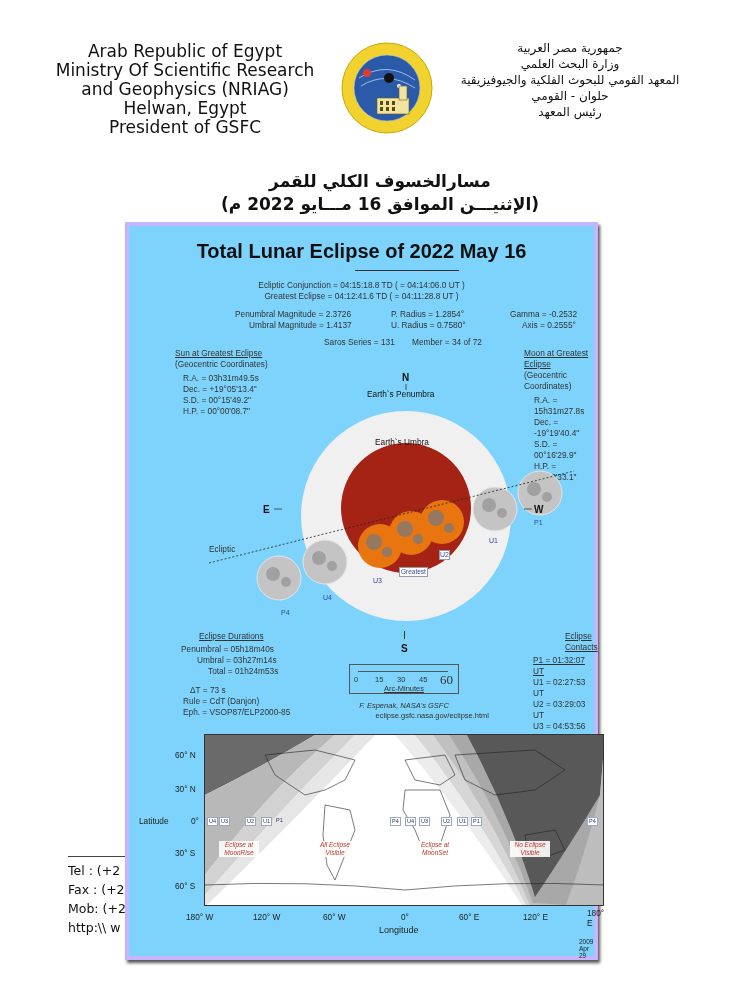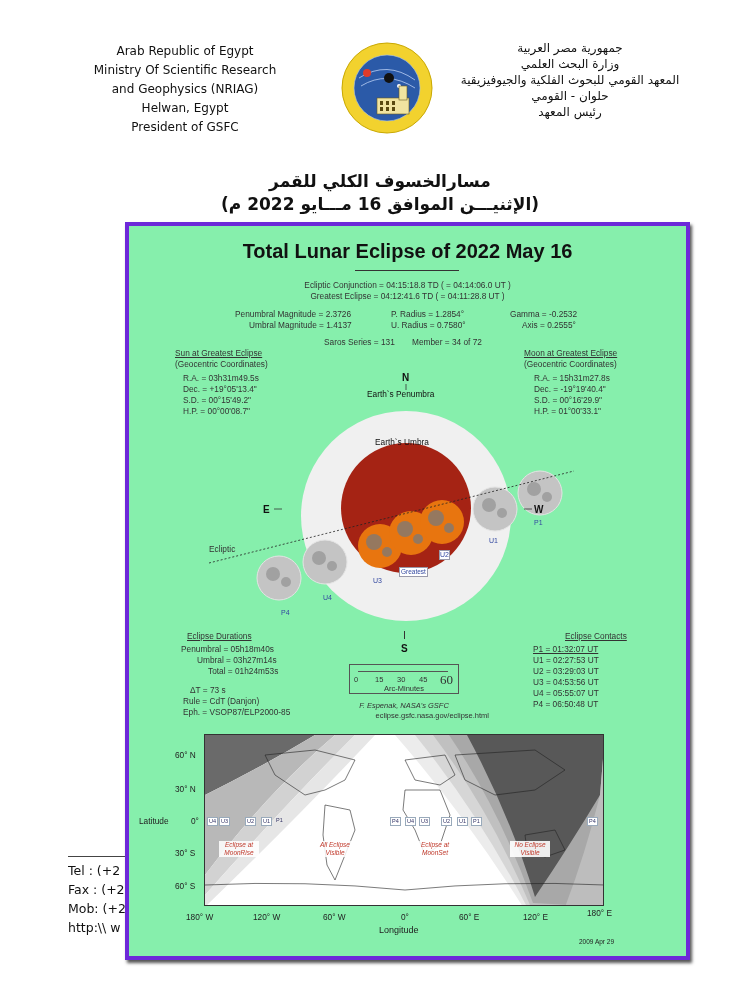--- a/index.html
+++ b/index.html
@@ -1,22 +1,22 @@
 <!DOCTYPE html>
 <html><head>
 <meta charset="utf-8">
 <style>
   * { box-sizing: border-box; margin: 0; padding: 0; }
   body { width: 744px; height: 1000px; background: #ffffff; position: relative; overflow: hidden; font-family: "Liberation Sans", sans-serif; color: #111; }
-  .letterhead-en { position: absolute; left: 40px; top: 42px; width: 290px; text-align: center; font-family: "DejaVu Sans", sans-serif; font-size: 12px; line-height: 19px; color: #111; }
+  .letterhead-en { position: absolute; left: 40px; top: 42px; width: 290px; text-align: center; font-family: "DejaVu Sans", sans-serif; font-size: 17px; line-height: 19px; color: #111; }
   .letterhead-ar { position: absolute; left: 440px; top: 40px; width: 260px; text-align: center; direction: rtl; font-family: "DejaVu Sans", sans-serif; font-size: 12px; line-height: 16px; color: #111; }
   .logo { position: absolute; left: 337px; top: 40px; width: 100px; height: 100px; }
   .title-ar { position: absolute; left: 200px; top: 170px; width: 360px; text-align: center; direction: rtl; font-family: "DejaVu Sans", sans-serif; font-weight: bold; font-size: 17px; line-height: 23px; color: #111; }
   .contact { position: absolute; left: 68px; top: 856px; width: 120px; border-top: 1px solid #444; padding-top: 4px; font-family: "DejaVu Sans", sans-serif; font-size: 12.5px; line-height: 19px; color: #111; overflow: hidden; white-space: nowrap; }
-  .frame { position: absolute; left: 125px; top: 222px; width: 565px; height: 738px; border: 4px solid #6d28d9; background: #86efac; box-shadow: 2px 3px 3px #555; }
+  .frame { position: absolute; left: 125px; top: 222px; width: 473px; height: 738px; border: 4px solid #c4b5fd; background: #7dd3fc; box-shadow: 2px 3px 3px #555; }
   .eclipse-title { position: absolute; left: 0; top: 14px; width: 100%; text-align: center; font-weight: bold; font-size: 20px; color: #111; }
   .title-rule { position: absolute; left: 226px; top: 44px; width: 104px; border-top: 1px solid #333; }
   .small { font-size: 8.3px; color: #333; line-height: 11px; }
   .abs { position: absolute; }
   .u { text-decoration: underline; }
   .bold-dir { font-weight: bold; font-size: 10px; color: #111; }
   .scale-box { position: absolute; left: 220px; top: 438px; width: 110px; height: 30px; border: 1px solid #555; }
   .map { position: absolute; left: 75px; top: 508px; width: 400px; height: 172px; border: 1px solid #333; overflow: hidden; }
   .maplabel { font-size: 8.3px; color: #222; }
   .tag { position: absolute; background: #fff; border: 1px solid #9ab; color: #336; font-size: 5.5px; padding: 0 1px; line-height: 7px; }
@@ -166,37 +166,37 @@
   <div class="abs small" style="left:360px;top:309px;color:#3348a0;font-size:7px;">U1</div>
   <div class="abs small" style="left:310px;top:324px;color:#3348a0;font-size:7px;border:1px solid #99a;background:#fff;line-height:8px;">U2</div>
   <div class="abs small" style="left:244px;top:349px;color:#3348a0;font-size:7px;">U3</div>
   <div class="abs small" style="left:194px;top:366px;color:#3348a0;font-size:7px;">U4</div>
   <div class="abs small" style="left:152px;top:381px;color:#3348a0;font-size:7px;">P4</div>
 
   <div class="abs" style="left:275px;top:405px;width:1px;height:8px;background:#333;"></div>
   <div class="abs bold-dir" style="left:272px;top:417px;">S</div>
 
   <div class="abs small" style="left:52px;top:405px;">
-    <div class="u" style="margin-left:6px;">Eclipse Durations</div>
+    <div class="u" style="margin-left:18px;">Eclipse Durations</div>
     <div style="margin-top:2px;">Penumbral = 05h18m40s</div>
     <div style="margin-left:16px;">Umbral = 03h27m14s</div>
     <div style="margin-left:27px;">Total = 01h24m53s</div>
     <div style="margin-left:9px;margin-top:8px;">ΔT =       73 s</div>
     <div style="margin-left:2px;">Rule = CdT (Danjon)</div>
     <div style="margin-left:2px;">Eph. = VSOP87/ELP2000-85</div>
   </div>
 
   <div class="scale-box">
     <div class="abs" style="left:8px;top:6px;width:90px;border-top:1px solid #555;"></div>
     <div class="abs small" style="left:4px;top:9px;font-size:7.5px;">0</div>
     <div class="abs small" style="left:25px;top:9px;font-size:7.5px;">15</div>
     <div class="abs small" style="left:47px;top:9px;font-size:7.5px;">30</div>
     <div class="abs small" style="left:69px;top:9px;font-size:7.5px;">45</div>
     <div class="abs small" style="left:90px;top:9px;font-size:13px;font-family:Liberation Serif, serif;">60</div>
-    <div class="abs small" style="left:0;top:18px;width:100%;text-align:center;font-size:7.5px;">Arc-Minutes</div>
+    <div class="abs small" style="left:0;top:18px;width:100%;text-align:center;font-size:7.5px;text-decoration:underline;">Arc-Minutes</div>
   </div>
   <div class="abs small" style="left:200px;top:474px;width:150px;text-align:center;font-style:italic;font-size:7.5px;">F. Espenak, NASA's GSFC</div>
   <div class="abs small" style="left:190px;top:484px;width:170px;text-align:right;font-size:7.5px;">eclipse.gsfc.nasa.gov/eclipse.html</div>
 
   <div class="abs small" style="left:404px;top:405px;">
     <div class="u" style="margin-left:8px;padding-left:24px;">Eclipse Contacts</div>
     <div style="margin-top:2px;text-decoration:underline;">P1 = 01:32:07 UT</div>
     <div>U1 = 02:27:53 UT</div>
     <div>U2 = 03:29:03 UT</div>
     <div>U3 = 04:53:56 UT</div>

